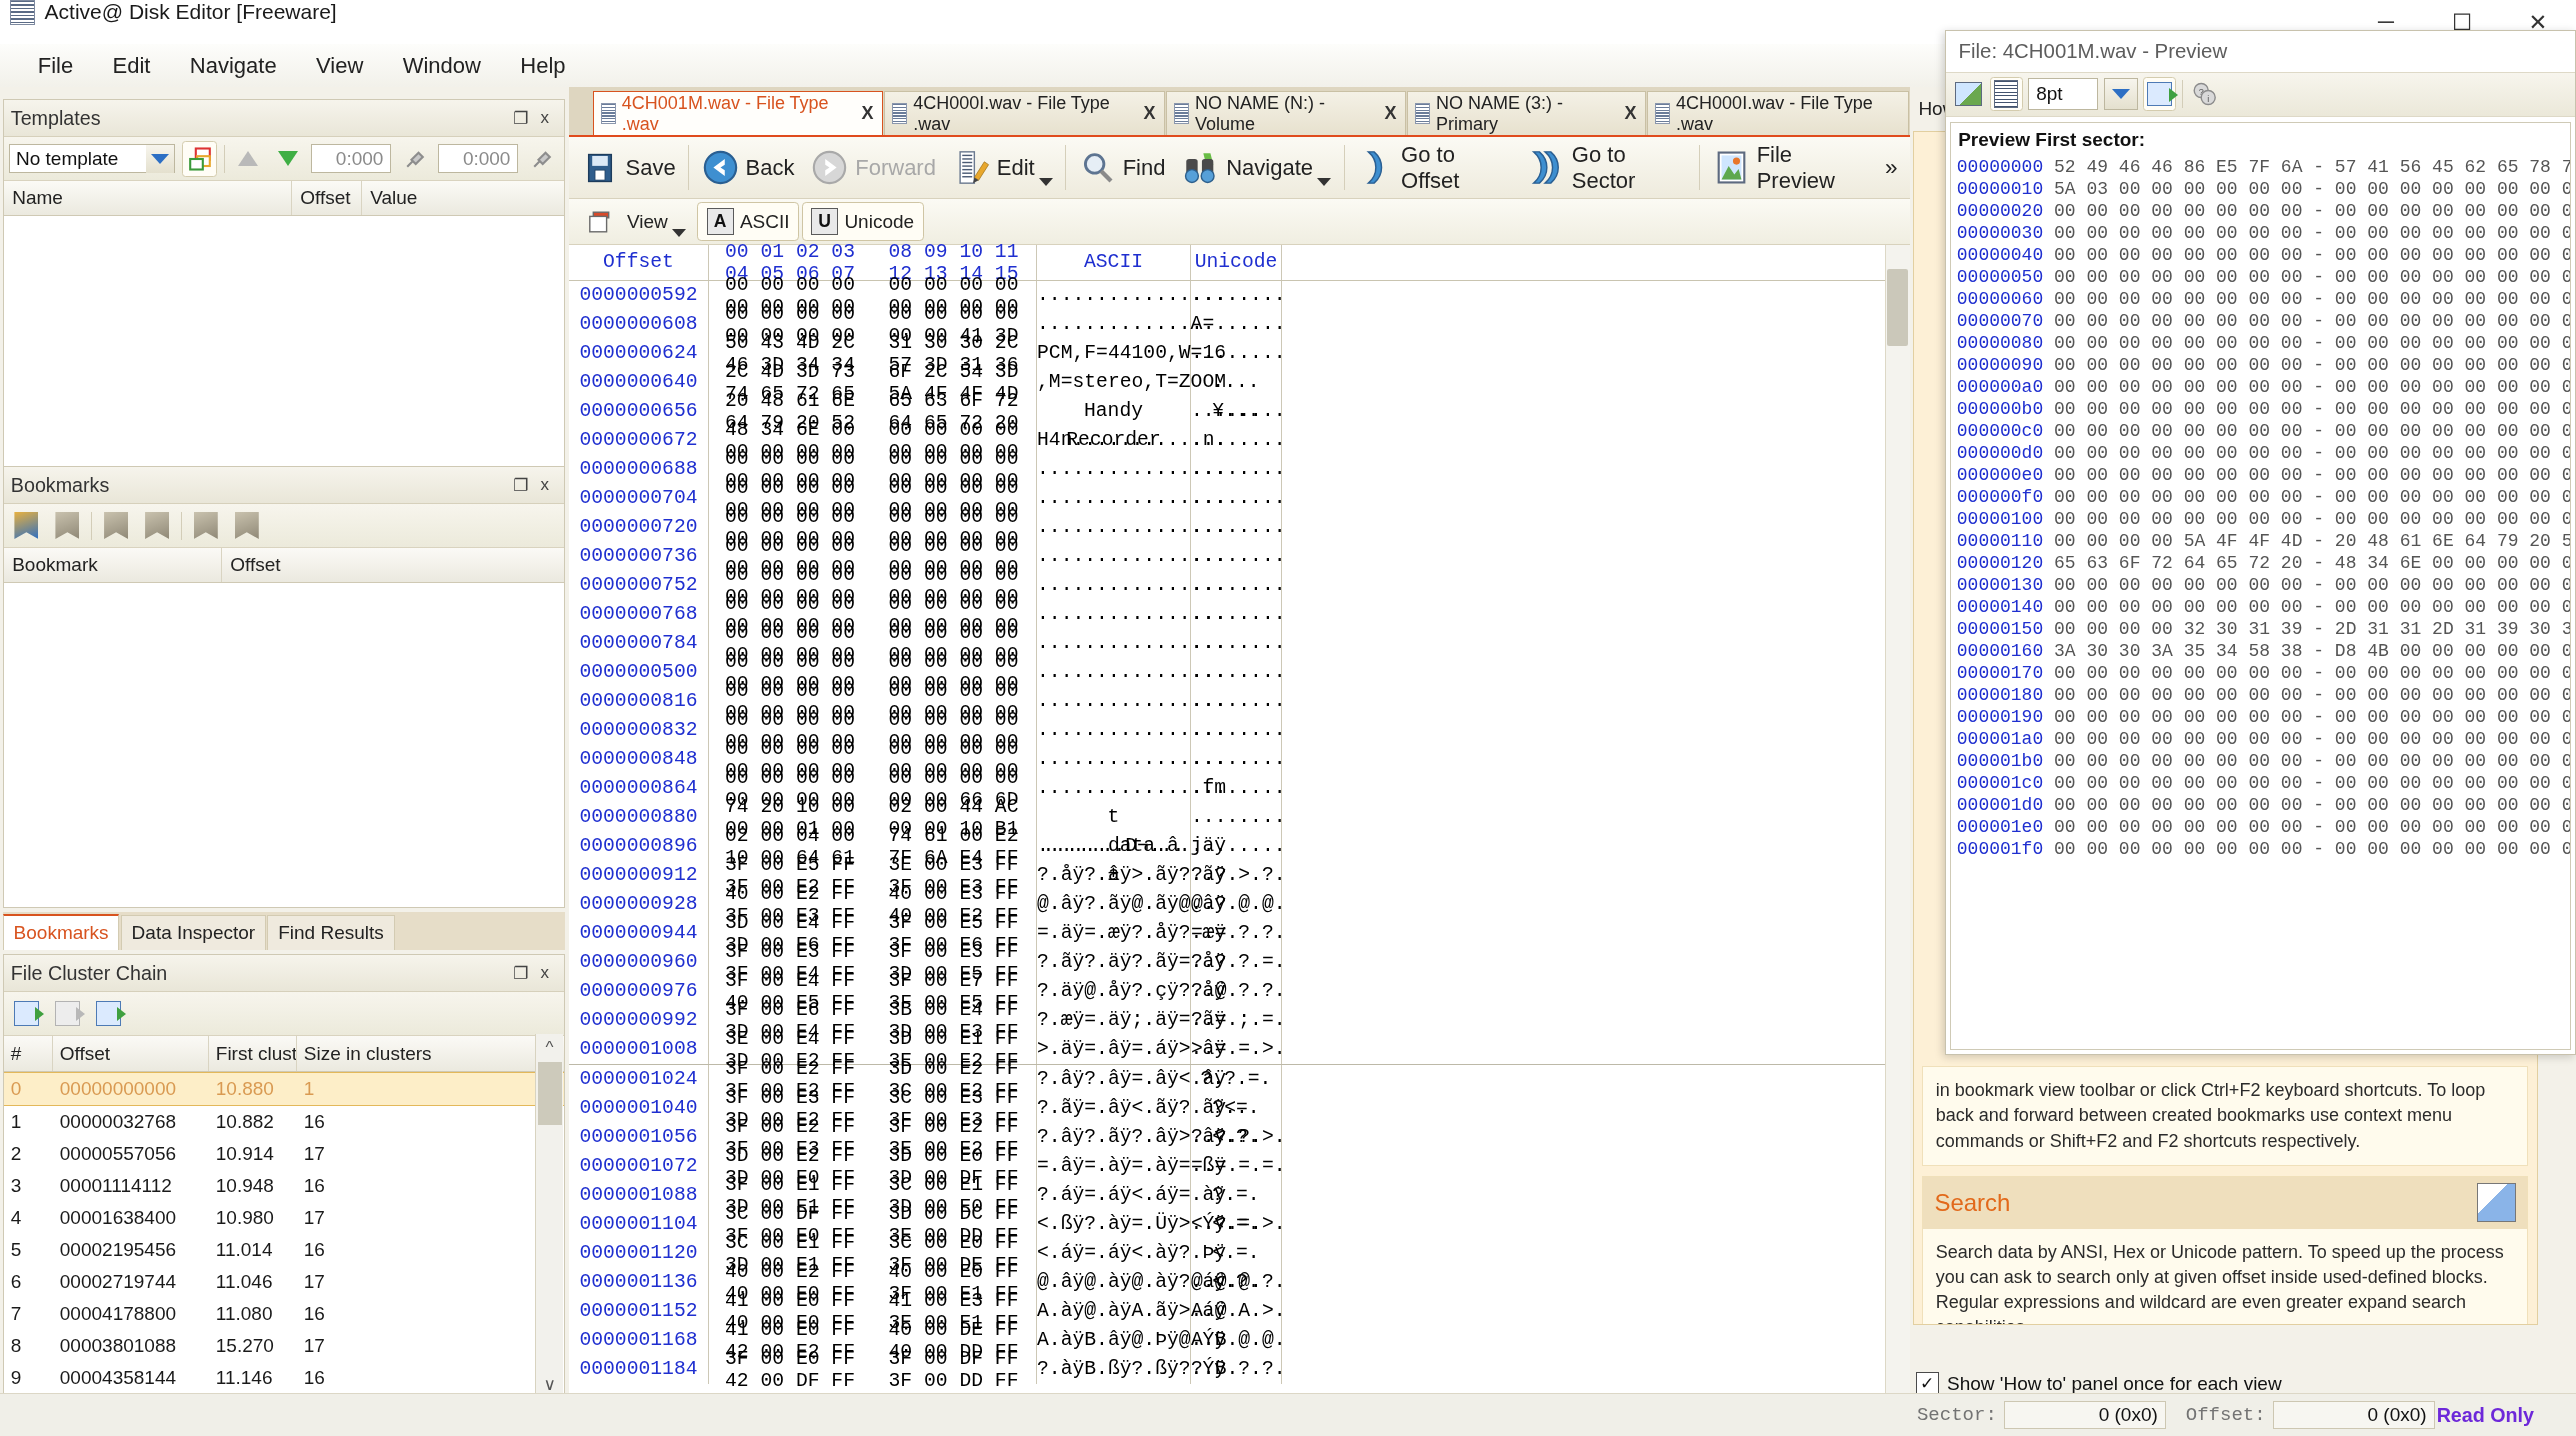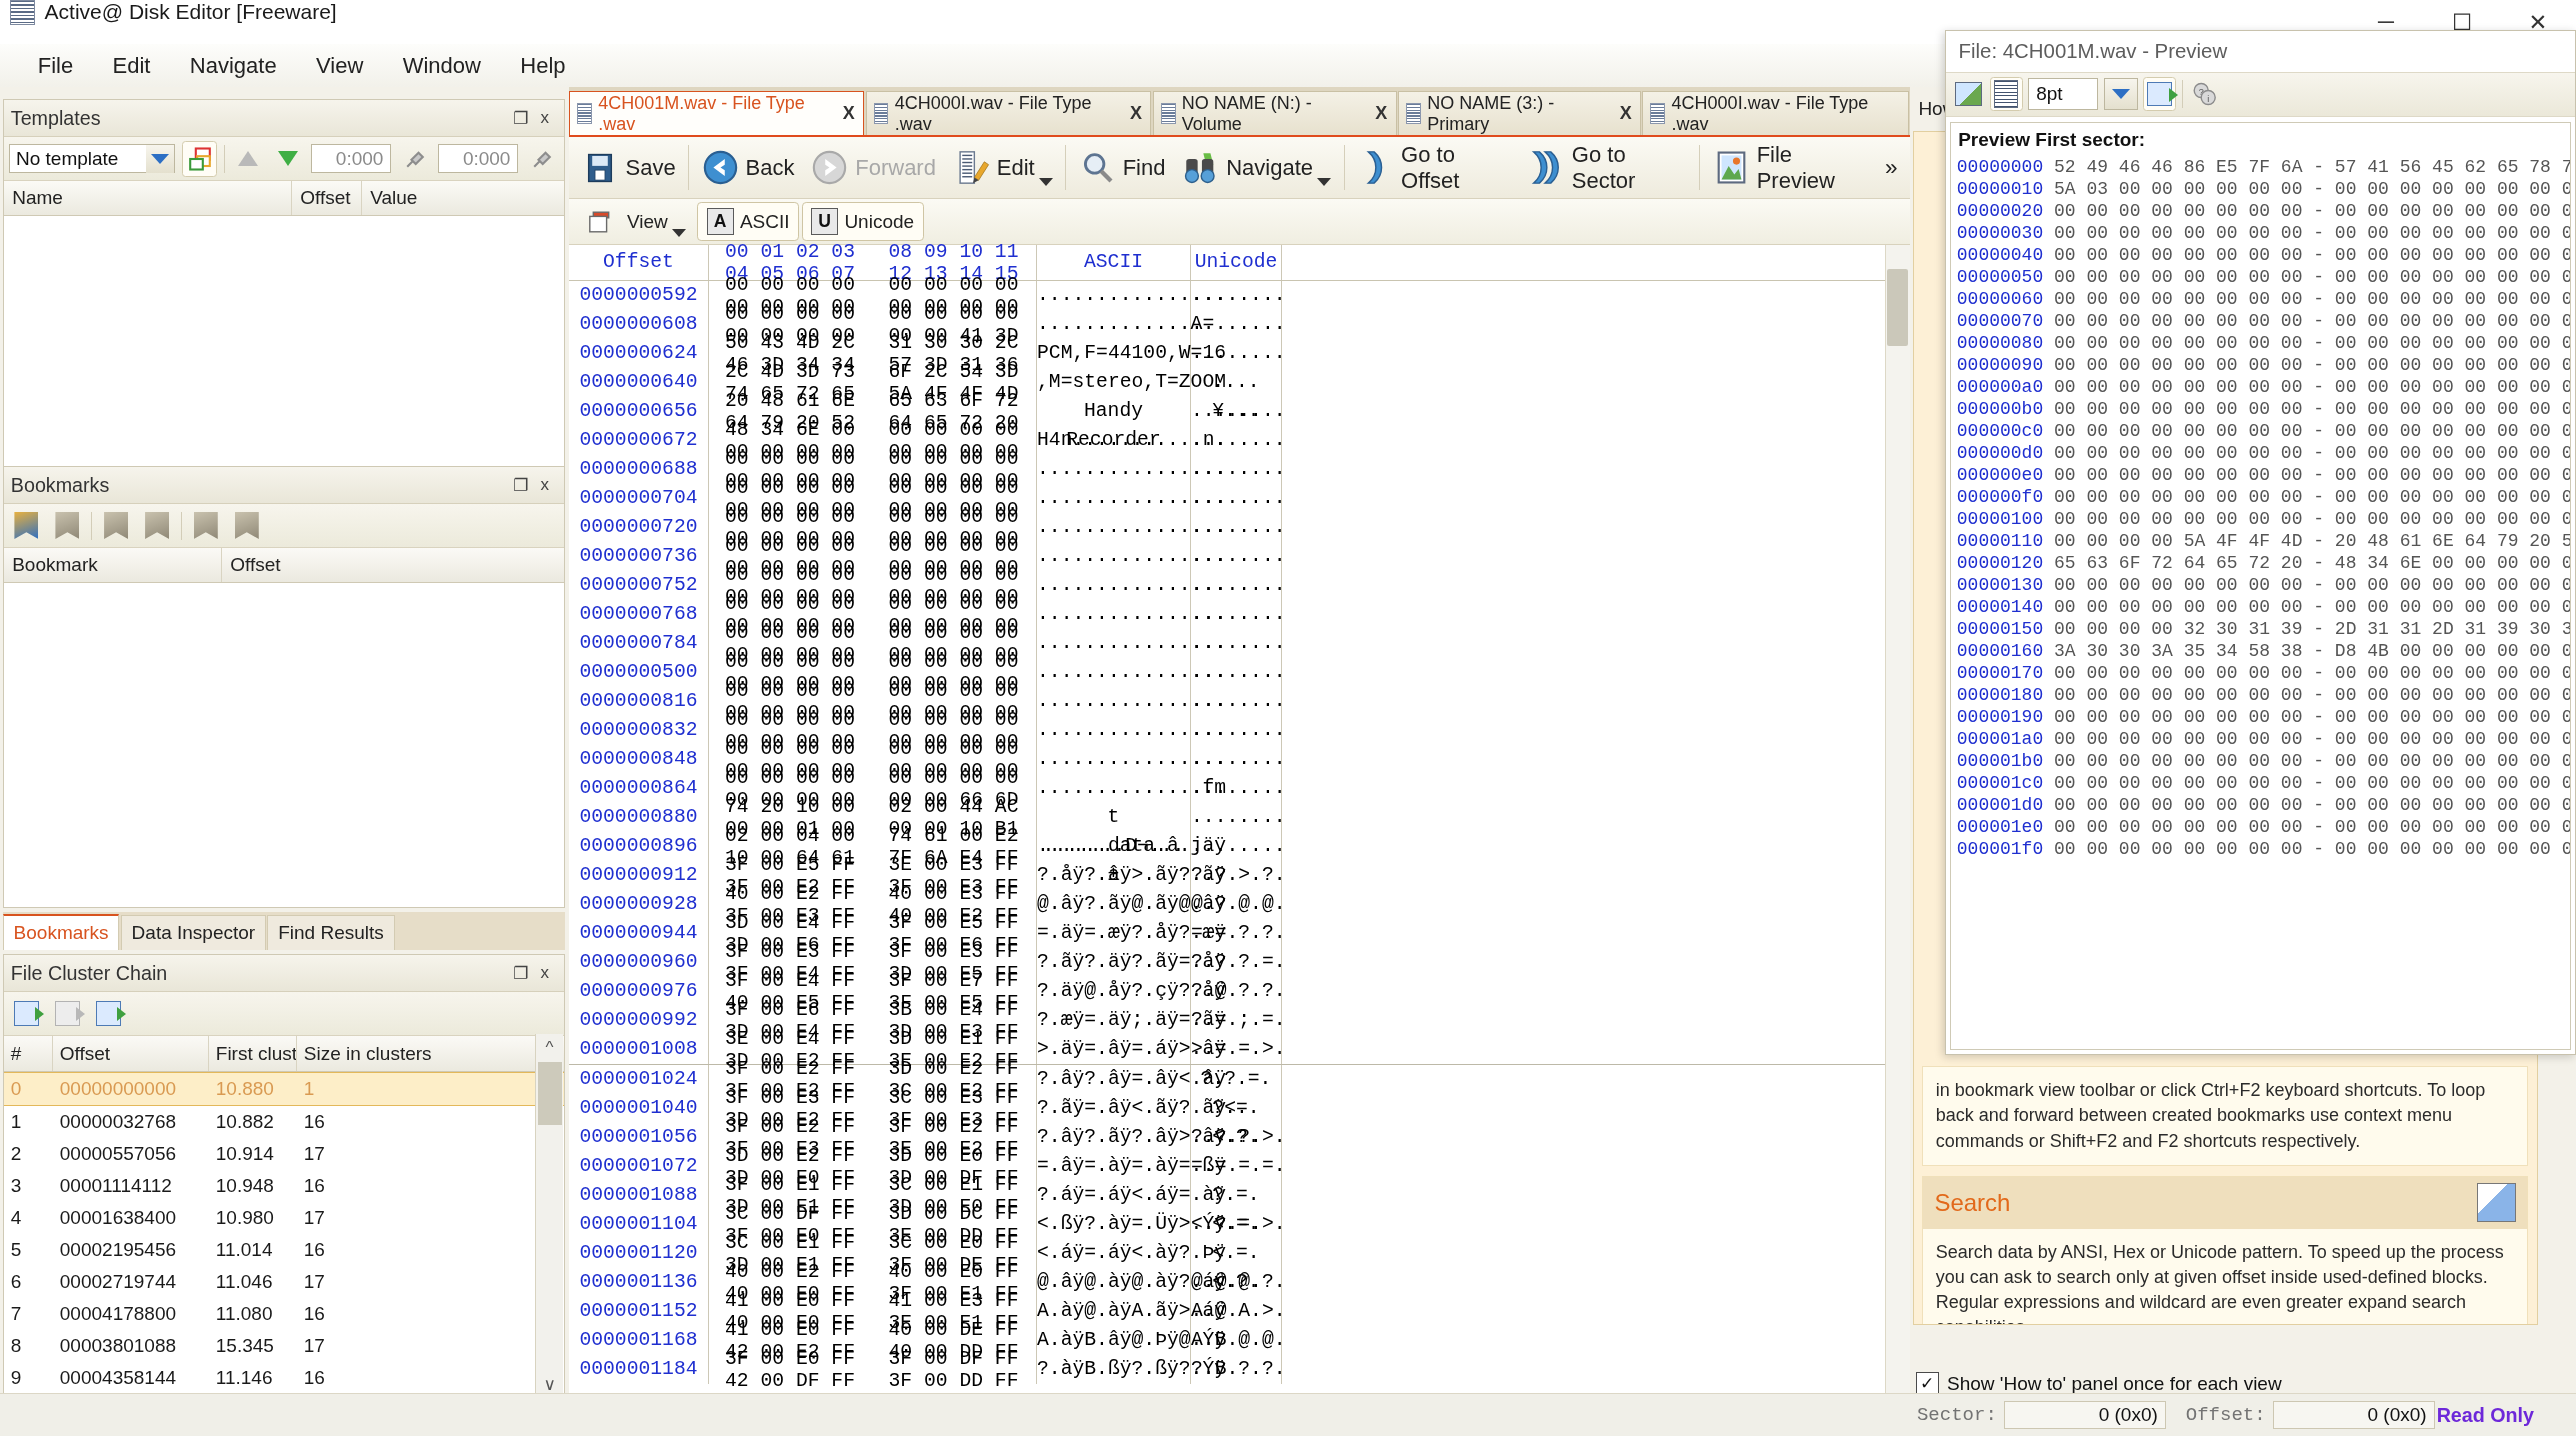--- a/index.html
+++ b/index.html
@@ -65,21 +65,21 @@
   .fct-row div{height:32px;line-height:32px;padding-left:7px;box-sizing:border-box;overflow:hidden;white-space:nowrap;}
   .fct-row.sel{background:#fdeec8;border-top:0.7px solid #e3b85a;border-bottom:0.7px solid #e3b85a;color:#d99a52;}
   .c0{width:49px;} .c1{width:156px;} .c2{width:88px;} .c3{width:249px;}
 
   .vscroll{position:absolute;right:0.7px;top:0;width:27px;background:#f2f1ec;border-left:0.7px solid #d8d3c0;}
   .vscroll .vthumb{position:absolute;left:1.4px;width:24px;background:#cdcabb;}
   .vsbtn{height:27px;display:flex;align-items:center;justify-content:center;font-size:17px;color:#555;background:#f2f1ec;}
 
   
   .center{position:absolute;left:569px;top:87px;width:1341px;height:1349px;background:#fdfdfb;}
-  .tabbar{position:relative;height:48px;background:#ded6c0;display:flex;align-items:flex-end;border-bottom:2.8px solid #e04b1d;}
+  .tabbar{position:relative;height:48px;background:#ded6c0;display:flex;align-items:flex-end;border-bottom:2.8px solid #e04b1d;padding-left:24px;}
   .dtab{height:44px;display:flex;align-items:center;padding:0 8.4px 0 7px;margin-right:1.4px;font-size:18px;color:#222;
         background:linear-gradient(to bottom,#f4f1e6,#e7e1ce);border:0.7px solid #c9c0a4;border-bottom:none;box-sizing:border-box;}
   .dtab.active{background:#fffefb;color:#d8531f;border-color:#d8531f #d8531f #fff;}
   .dtab .tico{width:15.5px;height:21px;margin-right:6.3px;
       background:repeating-linear-gradient(to bottom,#6a7c99 0 1.4px,#fff 1.4px 2.8px);border:0.7px solid #8b97ad;box-sizing:border-box;}
   .dtab .tclose{margin-left:8.4px;font-weight:bold;font-size:18px;color:#333;}
 
   .maintb{height:62px;background:linear-gradient(to bottom,#fbfaf4,#eeebdd);border-bottom:0.7px solid #d8d2bd;display:flex;align-items:center;padding:0 4.2px;box-sizing:border-box;}
   .tbitem{display:flex;align-items:center;padding:0 8.4px;height:56px;font-size:22px;color:#222;}
   .tbitem.dis{color:#a8a8a8;}
@@ -334,21 +334,21 @@
           </div>
           <div class="fct-row">
             <div class="c0">7</div>
             <div class="c1">00004178800</div>
             <div class="c2">11.080</div>
             <div class="c3">16</div>
           </div>
           <div class="fct-row">
             <div class="c0">8</div>
             <div class="c1">00003801088</div>
-            <div class="c2">15.345</div>
+            <div class="c2">15.270</div>
             <div class="c3">17</div>
           </div>
           <div class="fct-row">
             <div class="c0">9</div>
             <div class="c1">00004358144</div>
             <div class="c2">11.146</div>
             <div class="c3">16</div>
           </div>
           <div class="fct-row">
             <div class="c0">10</div>

